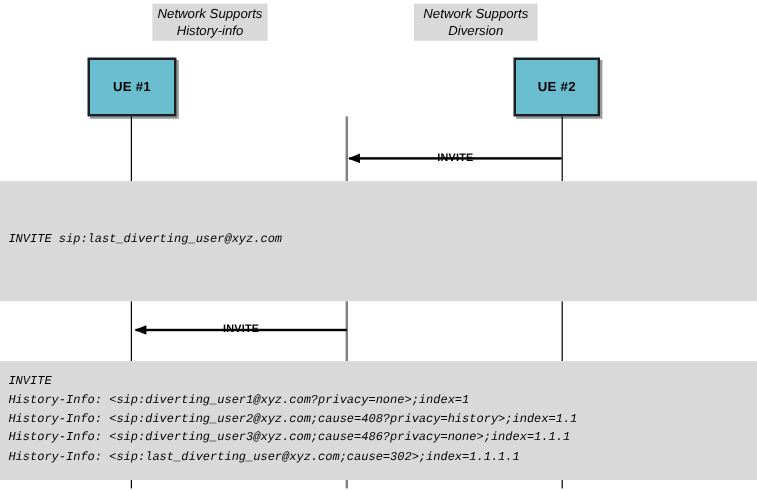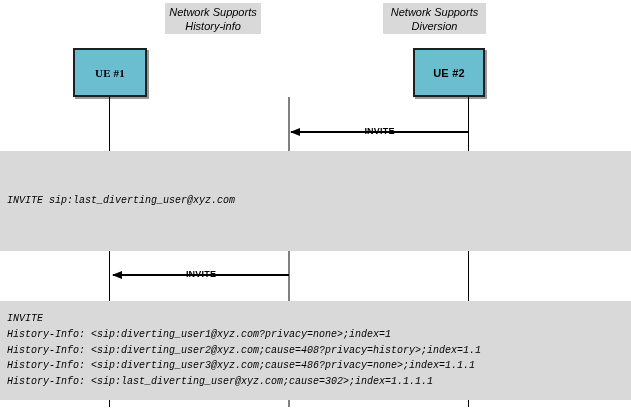--- a/index.html
+++ b/index.html
@@ -4,36 +4,36 @@
 <style>
   html,body{margin:0;padding:0;background:#ffffff;}
   .stage{
     position:relative;width:631px;height:409px;background:#ffffff;overflow:hidden;
     font-family:"Liberation Sans",sans-serif;color:var(--text,#000);
   }
   
   .annot{
     position:absolute;background:var(--panel-bg,#d9d9d9);
     display:flex;flex-direction:column;align-items:center;justify-content:center;
-    font-style:italic;font-size:11px;line-height:14px;text-align:center;white-space:nowrap;margin-left:38px;
+    font-style:italic;font-size:11px;line-height:14px;text-align:center;white-space:nowrap;
   }
   .annot1{left:127px;top:3px;width:96px;height:31px;}
   .annot2{left:345px;top:3px;width:103px;height:31px;}
   
   .actor{
     position:absolute;top:48px;height:49px;box-sizing:border-box;
     background:var(--actor-fill,#6abed0);
     border:2px solid var(--actor-border,#1f1f1f);
     box-shadow:2px 2px 0 0 var(--shadow,#999999);
     display:flex;align-items:center;justify-content:center;
     font-size:11px;font-weight:bold;letter-spacing:0.2px;
   }
-  .actor-ue1{left:73px;width:74px;font-family:Liberation Serif, serif;}
+  .actor-ue1{left:73px;width:74px;}
   .actor-ocsbc{left:217px;width:145px;}
-  .actor-ue2{left:413px;width:72px;text-align:center;}
+  .actor-ue2{left:428px;width:72px;text-align:center;}
   
   .lifeline{position:absolute;width:1px;background:#000;}
   .lifeline.gray{width:2px;background:var(--lifeline-secondary,#808080);}
   .ll-ue1{left:109px;}
   .ll-ocsbc{left:288px;}
   .ll-ue2{left:468px;}
   .seg-a{top:97px;height:54px;}
   .seg-b{top:251px;height:50px;}
   .seg-c{top:400px;height:7px;}
   

